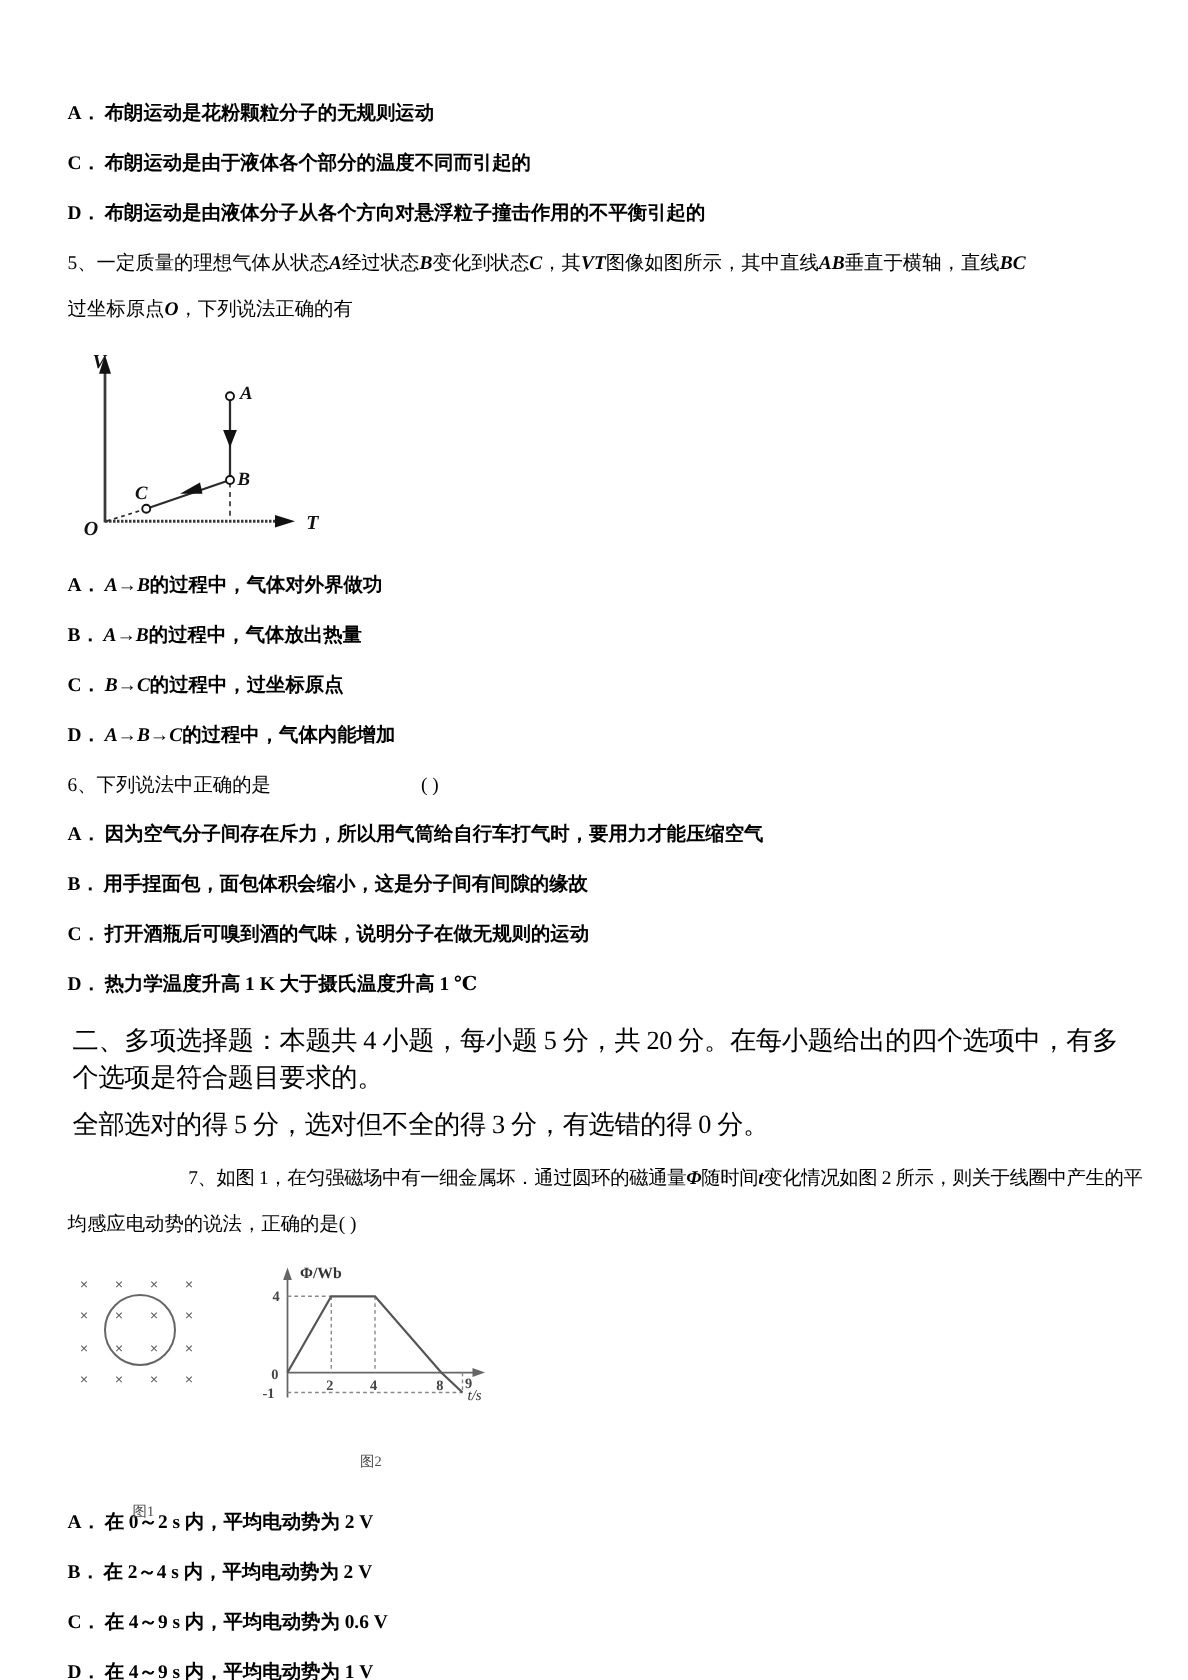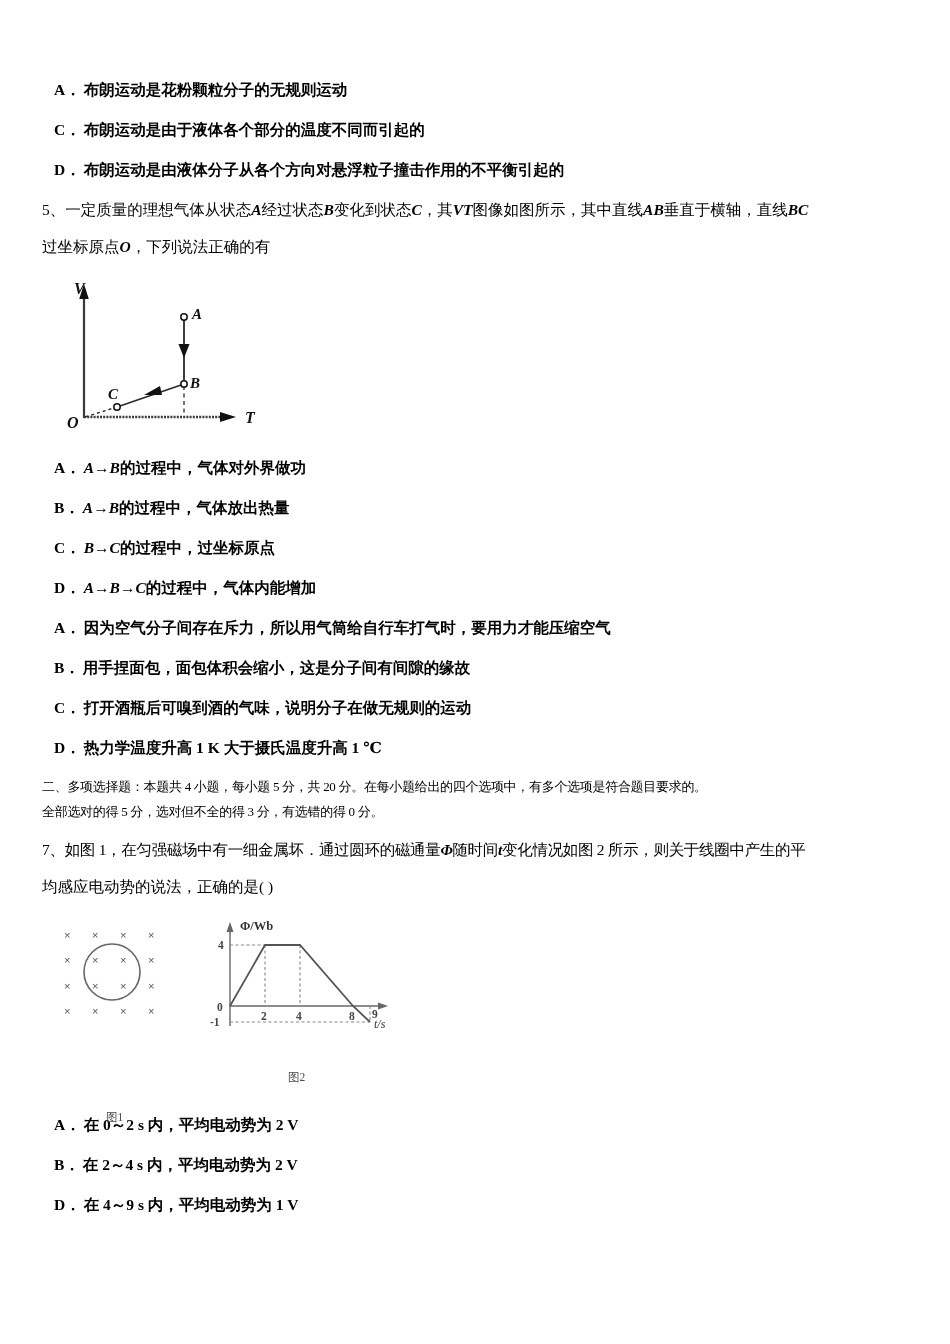--- a/index.html
+++ b/index.html
@@ -30,30 +30,30 @@
     padding-left: 12px;
   }
   .opt .lab {
     font-weight: bold;
     font-family: "Liberation Serif", serif;
     margin-right: 3px;
   }
   .opt .cn { font-weight: bold; }
   .q {
     font-size: 15.5px;
-    margin: 0 0 16px 0;
+    margin: 0 0 16px 12px;
   }
   .q-line2 { margin-top: 14px; }
   .it { font-style: italic; font-weight: bold; font-family: "Liberation Serif", serif; }
   .narrow { letter-spacing: -0.3px; }
 
   
   .section-head {
-    font-size: 13px;
-    margin: 0 0 6px 0;
+    font-size: 21px;
+    margin: 0 0 6px 16px;
     line-height: 1.45;
   }
 
   
   .fig-vt {
     position: relative;
     width: 230px;
     height: 160px;
     margin: 18px 0 22px 22px;
   }
@@ -143,39 +143,42 @@
       <span class="lab">B．</span><span class="it">A→B</span><span class="cn">的过程中，气体放出热量</span>
     </div>
     <div class="opt">
       <span class="lab">C．</span><span class="it">B→C</span><span class="cn">的过程中，过坐标原点</span>
     </div>
     <div class="opt">
       <span class="lab">D．</span><span class="it">A→B→C</span><span class="cn">的过程中，气体内能增加</span>
     </div>
   </div>
 
+  <div class="q" style="margin-bottom:18px;">
+    <span>6、下列说法中正确的是</span><span style="display:inline-block;width:120px;"></span><span>(      )</span>
+  </div>
   <div>
     <div class="opt">
       <span class="lab">A．</span><span class="cn">因为空气分子间存在斥力，所以用气筒给自行车打气时，要用力才能压缩空气</span>
     </div>
     <div class="opt">
       <span class="lab">B．</span><span class="cn">用手捏面包，面包体积会缩小，这是分子间有间隙的缘故</span>
     </div>
     <div class="opt">
       <span class="lab">C．</span><span class="cn">打开酒瓶后可嗅到酒的气味，说明分子在做无规则的运动</span>
     </div>
     <div class="opt">
       <span class="lab">D．</span><span class="cn">热力学温度升高 1 K 大于摄氏温度升高 1 ℃</span>
     </div>
   </div>
 
   <div class="section-head narrow" style="margin-top:6px;">二、多项选择题：本题共 4 小题，每小题 5 分，共 20 分。在每小题给出的四个选项中，有多个选项是符合题目要求的。</div>
   <div class="section-head narrow" style="margin-bottom:18px;">全部选对的得 5 分，选对但不全的得 3 分，有选错的得 0 分。</div>
 
-  <div class="q narrow" style="white-space:nowrap;">
+  <div class="q narrow" style="white-space:nowrap;text-align:right;">
     <span>7、如图 1，在匀强磁场中有一细金属坏．通过圆环的磁通量</span><span class="it">Φ</span><span>随时间</span><span class="it">t</span><span>变化情况如图 2 所示，则关于线圈中产生的平</span>
   </div>
   <div class="q q-line2">均感应电动势的说法，正确的是(      )</div>
 
   <div class="fig-q7">
     <svg width="340" height="140" viewBox="0 0 340 140">
 
       <g font-family="Liberation Sans, sans-serif" font-size="11" fill="#555">
         <text x="14" y="25">×</text>
         <text x="42" y="25">×</text>
@@ -236,17 +239,20 @@
   </div>
 
   <div style="margin-top:27px;">
     <div class="opt">
       <span class="lab">A．</span><span class="cn">在 0～2 s 内，平均电动势为 2 V</span>
     </div>
     <div class="opt">
       <span class="lab">B．</span><span class="cn">在 2～4 s 内，平均电动势为 2 V</span>
     </div>
     <div class="opt">
+      <span class="lab">C．</span><span class="cn">在 4～9 s 内，平均电动势为 0.6 V</span>
+    </div>
+    <div class="opt">
       <span class="lab">D．</span><span class="cn">在 4～9 s 内，平均电动势为 1 V</span>
     </div>
   </div>
 
 </div>
 
 </body></html>

